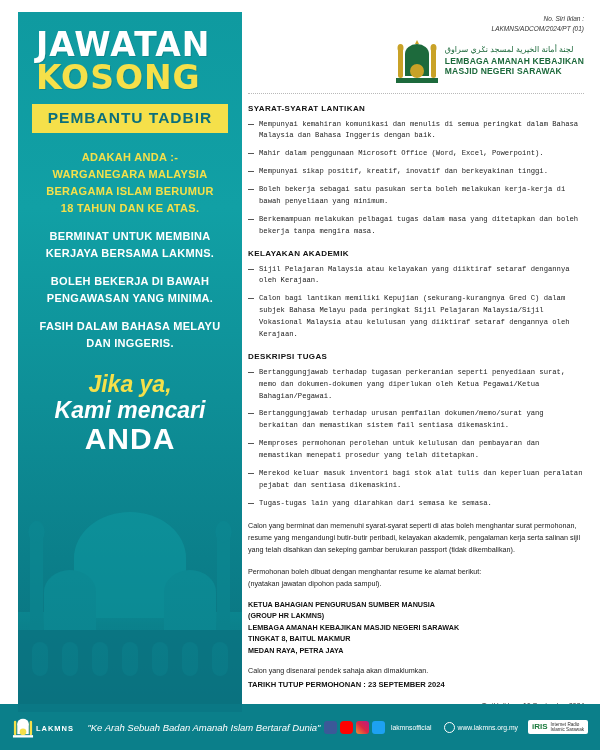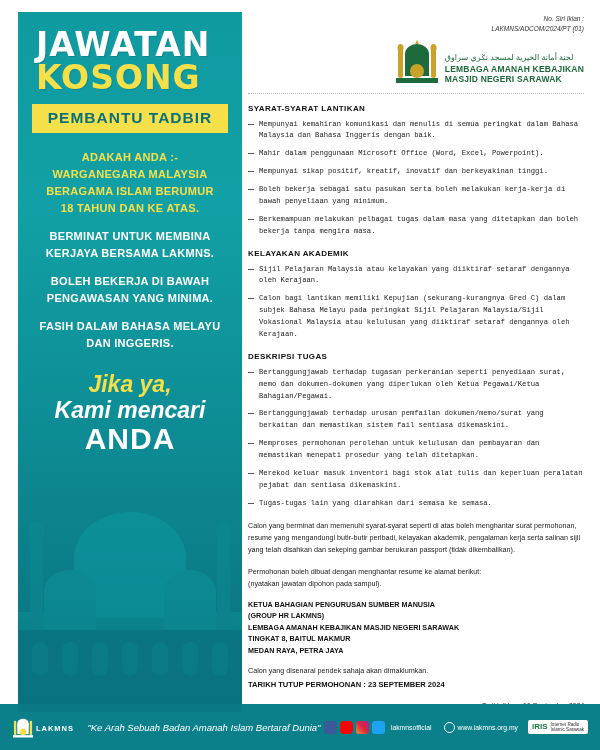--- a/index.html
+++ b/index.html
@@ -111,21 +111,21 @@
   }
   .ref-no {
     text-align: right;
     font-size: 6.5px;
     font-style: italic;
     color: #333;
     line-height: 1.5;
   }
   .logo-row {
     display: flex;
-    align-items: flex-end;
+    align-items: center;
     justify-content: flex-end;
     gap: 7px;
     margin-top: 4px;
   }
   .logo-mark { width: 42px; height: 46px; }
   .logo-text { text-align: left; }
   .logo-arabic {
     font-size: 8px;
     color: #1d6a3c;
     letter-spacing: 0.5px;

